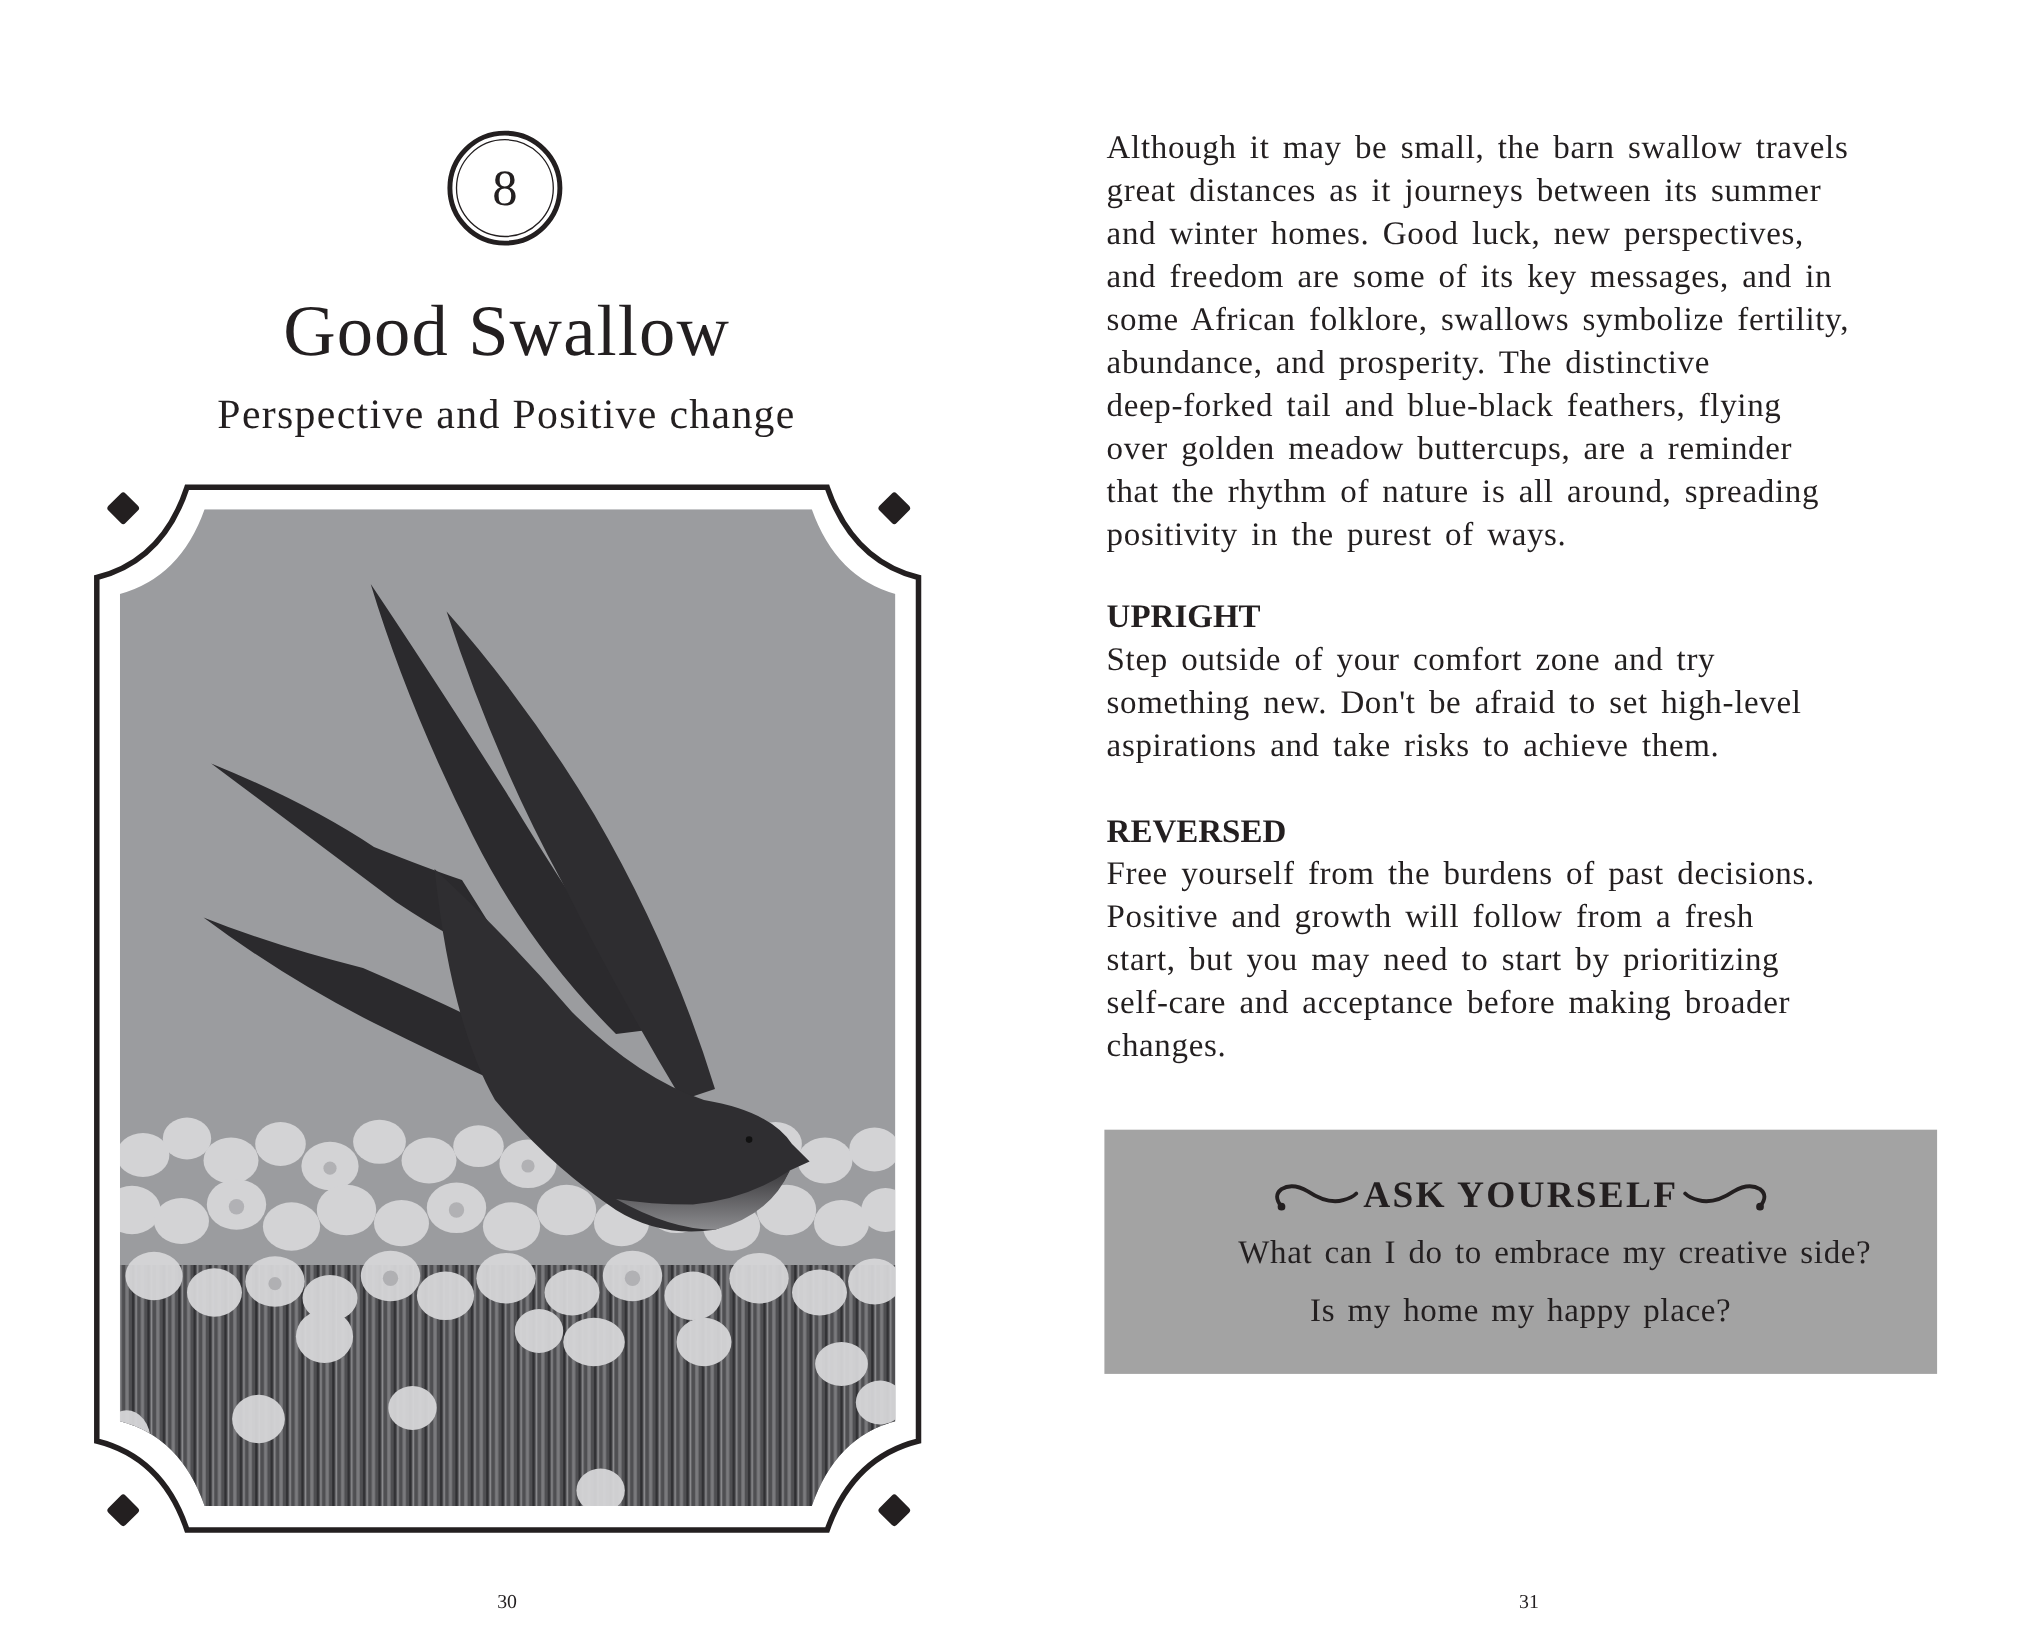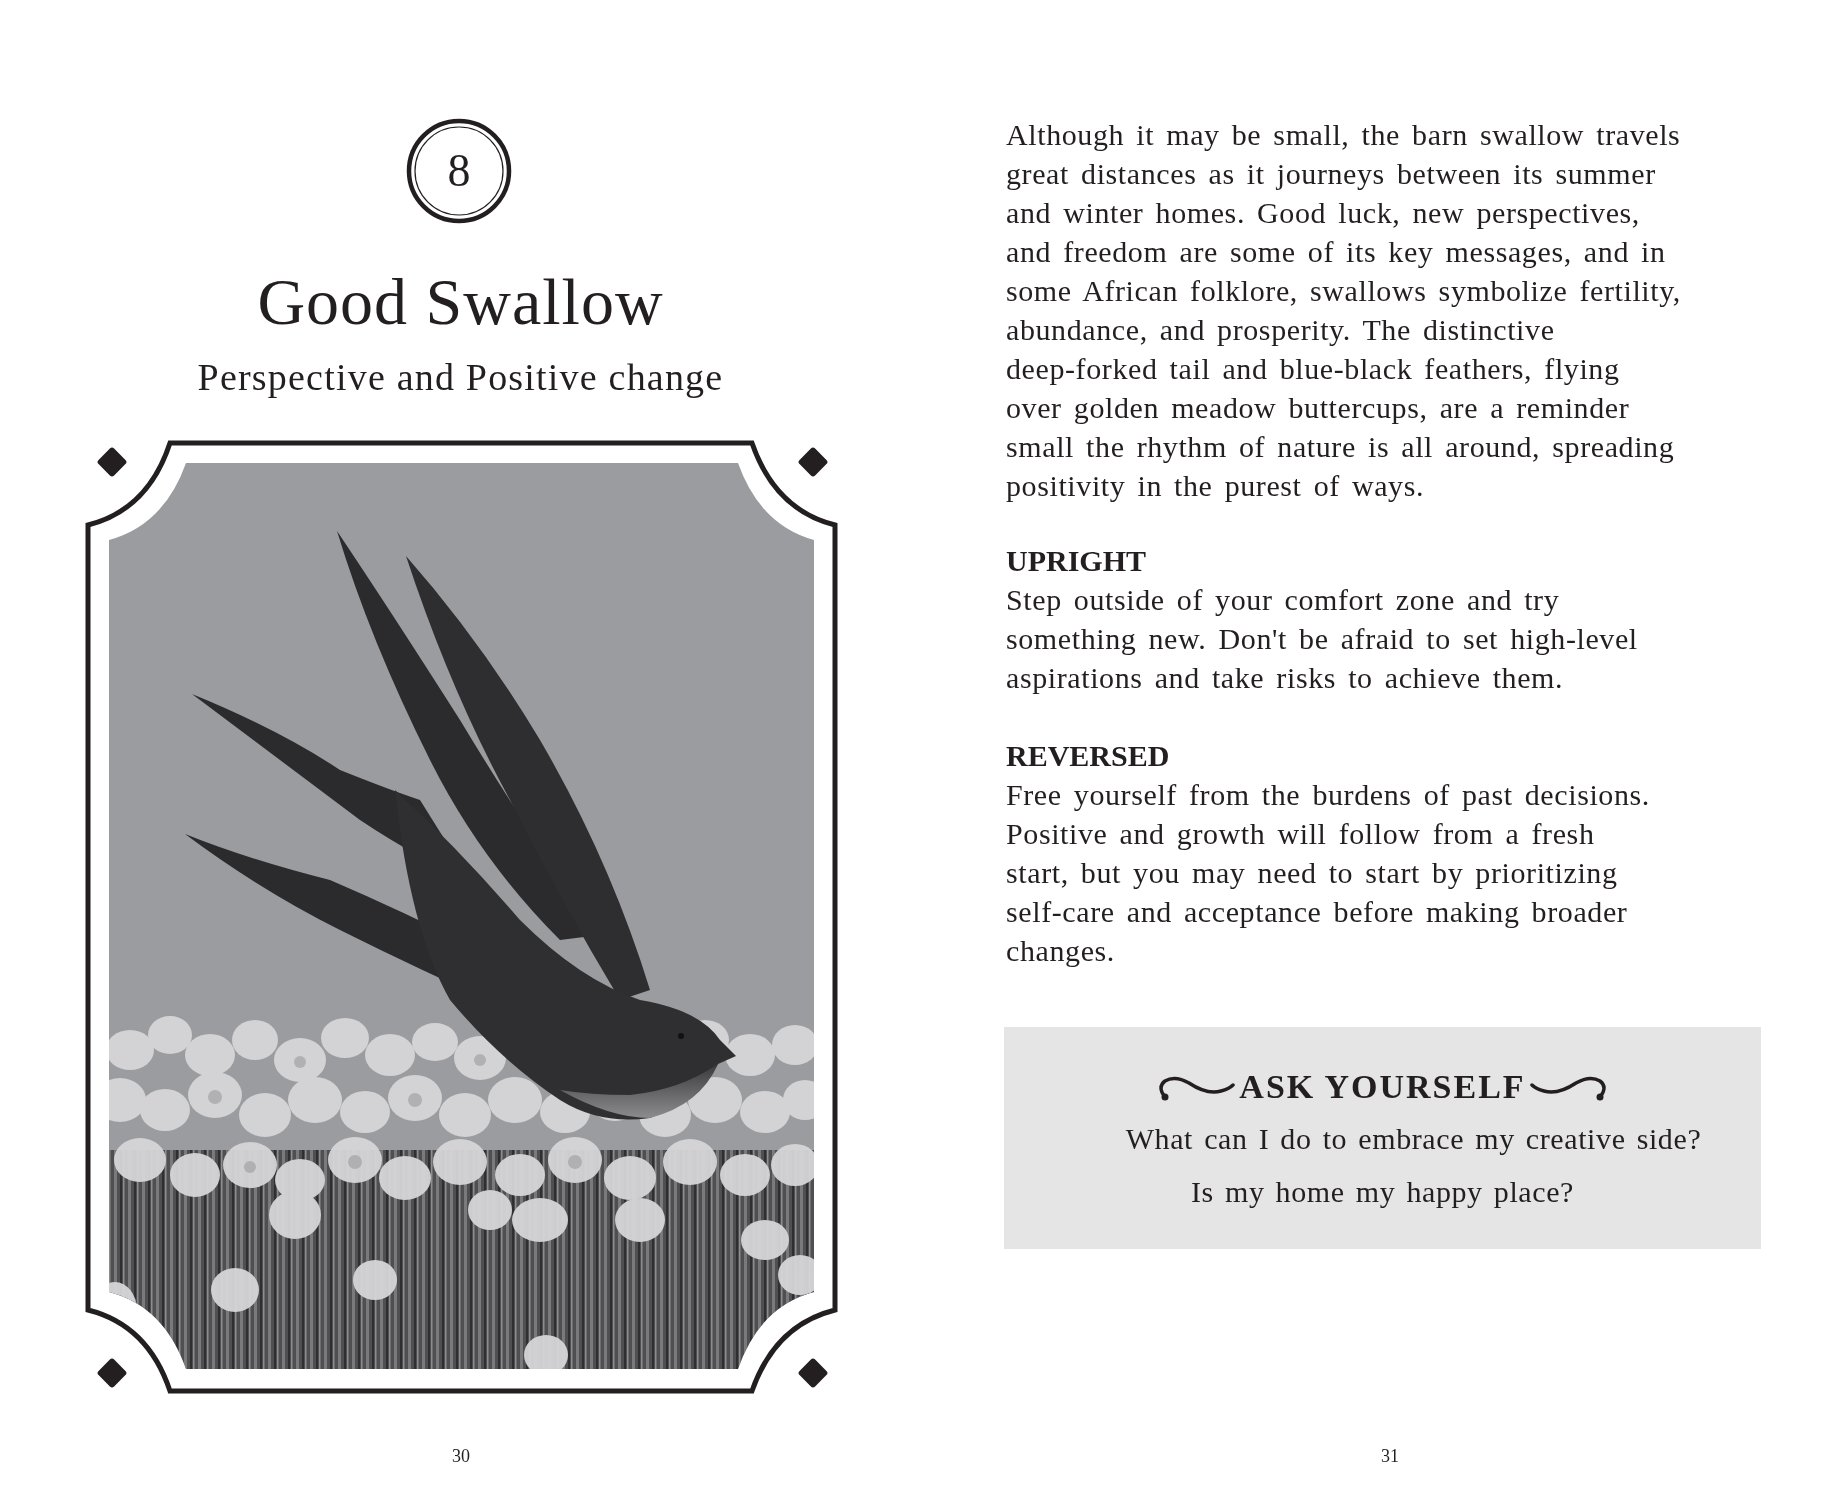--- a/index.html
+++ b/index.html
@@ -30,21 +30,21 @@
   .body-text { position: absolute; left: 85px; width: 780px;
       font-family: "Liberation Serif", serif; font-size: 30px; line-height: 39px;
       color: #231f20; letter-spacing: 0.6px; word-spacing: 4px; }
   .body-text p { margin: 0; }
   .intro { top: 115px; }
   .section-head { font-weight: bold; letter-spacing: 0px; }
   .upright { top: 541px; }
   .reversed { top: 736px; }
 
   .ask-box { position: absolute; left: 83px; top: 1027px; width: 757px; height: 222px;
-      background: #e5e5e5; }
+      background: #a3a3a3; }
   .ask-heading { position: absolute; left: 0; width: 757px; top: 40px; height: 40px;
       display: flex; justify-content: center; align-items: center; }
   .ask-heading .label { font-family: "Liberation Serif", serif; font-weight: bold;
       font-size: 34px; letter-spacing: 2px; color: #231f20; margin: 0 4px; }
   .ask-q { position: absolute; left: 0; width: 757px; text-align: center;
       font-family: "Liberation Serif", serif; font-size: 30px; color: #231f20;
       letter-spacing: 0.6px; word-spacing: 3px; }
   .ask-q1 { top: 95px; padding-left: 31px; }
   .ask-q2 { top: 148px; }
 </style>
@@ -189,21 +189,21 @@
 
   <div class="body-text intro">
     <p>Although it may be small, the barn swallow travels</p>
     <p>great distances as it journeys between its summer</p>
     <p>and winter homes. Good luck, new perspectives,</p>
     <p>and freedom are some of its key messages, and in</p>
     <p>some African folklore, swallows symbolize fertility,</p>
     <p>abundance, and prosperity. The distinctive</p>
     <p>deep-forked tail and blue-black feathers, flying</p>
     <p>over golden meadow buttercups, are a reminder</p>
-    <p>small the rhythm of nature is all around, spreading</p>
+    <p>that the rhythm of nature is all around, spreading</p>
     <p>positivity in the purest of ways.</p>
   </div>
 
   <div class="body-text upright">
     <p class="section-head">UPRIGHT</p>
     <p>Step outside of your comfort zone and try</p>
     <p>something new. Don't be afraid to set high-level</p>
     <p>aspirations and take risks to achieve them.</p>
   </div>
 

